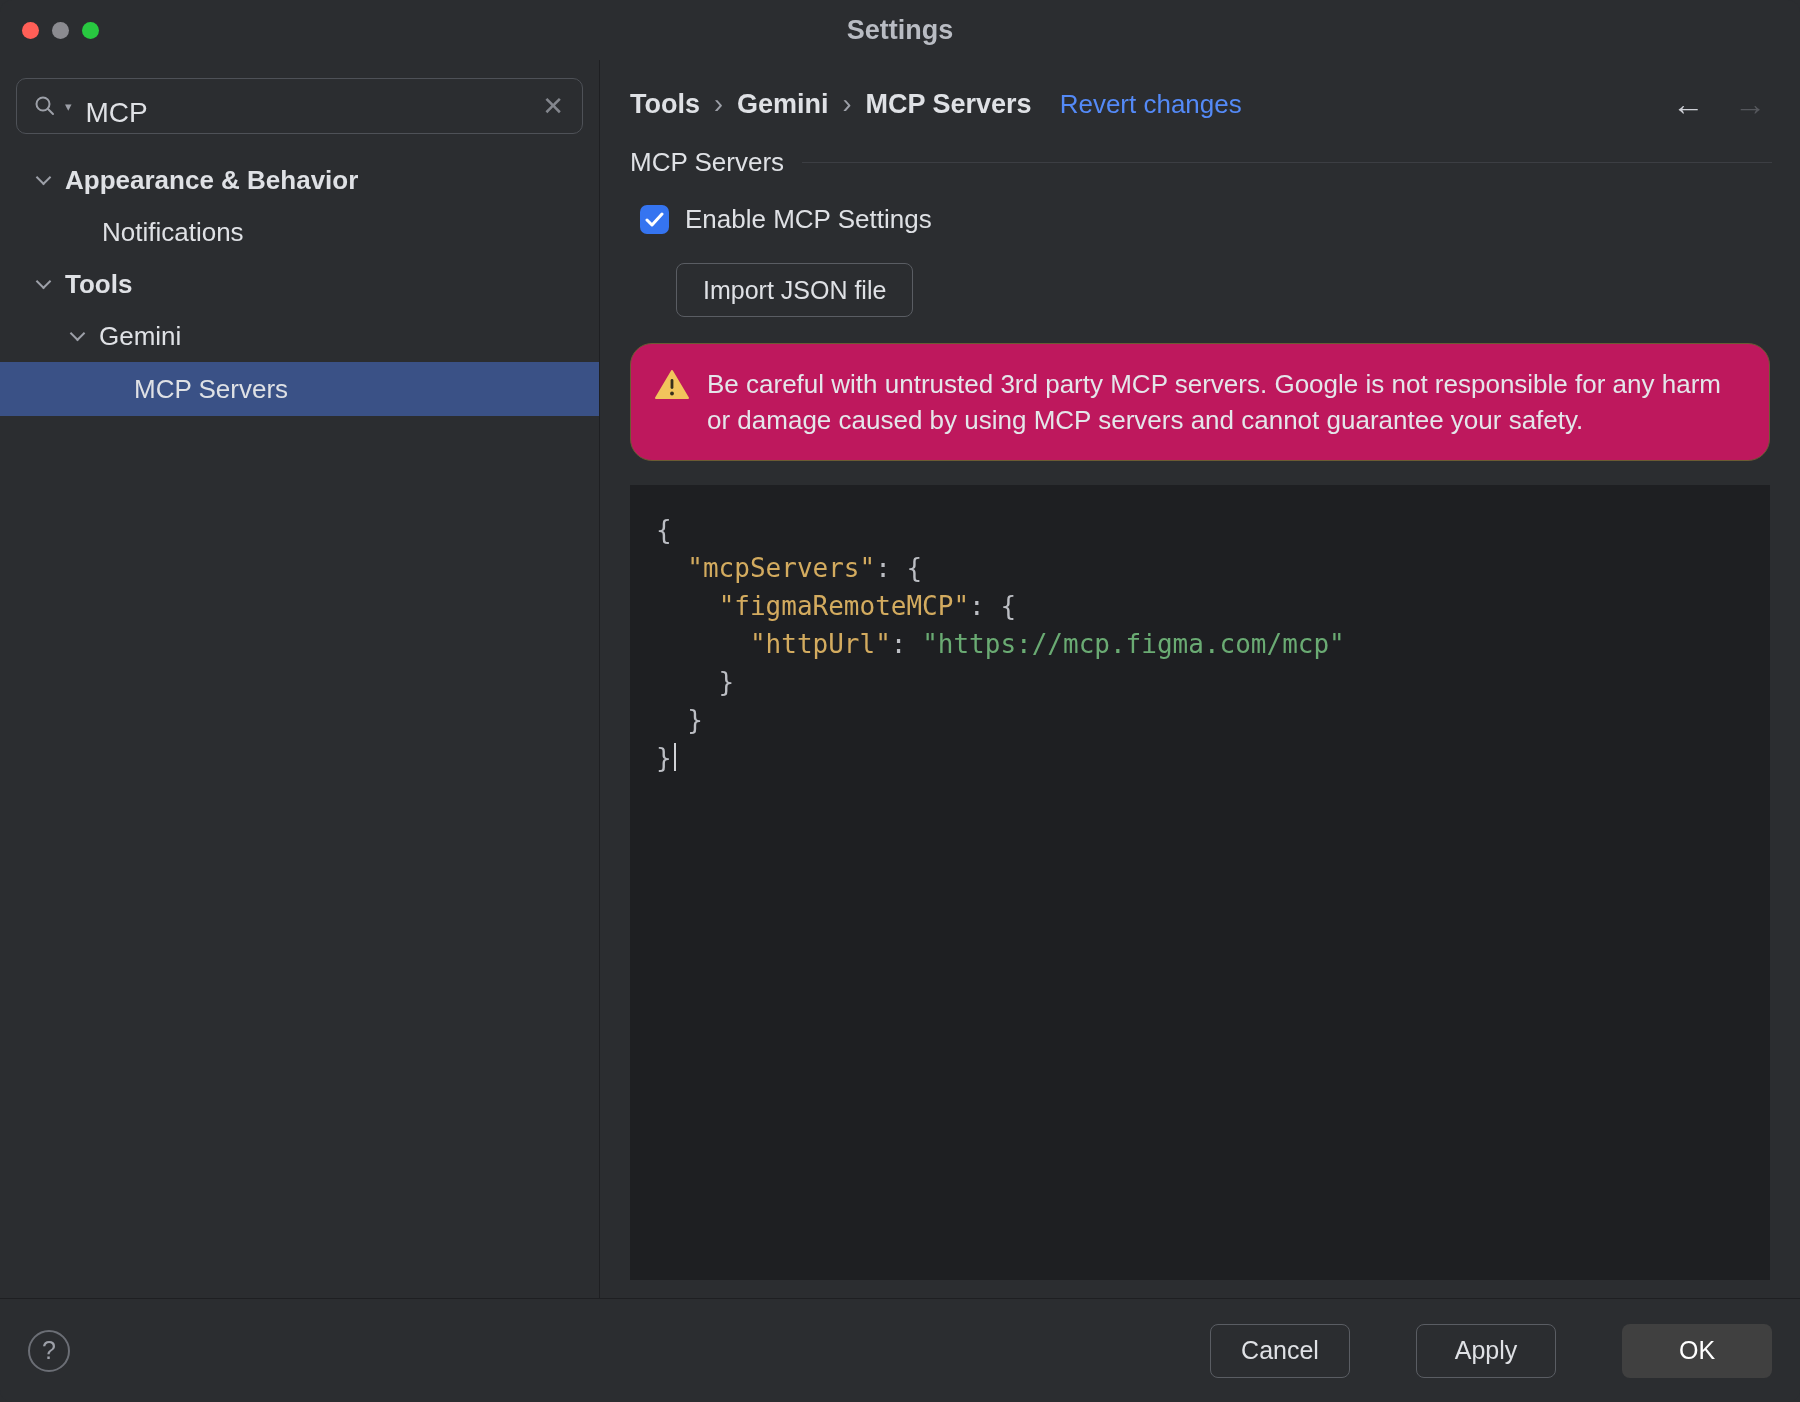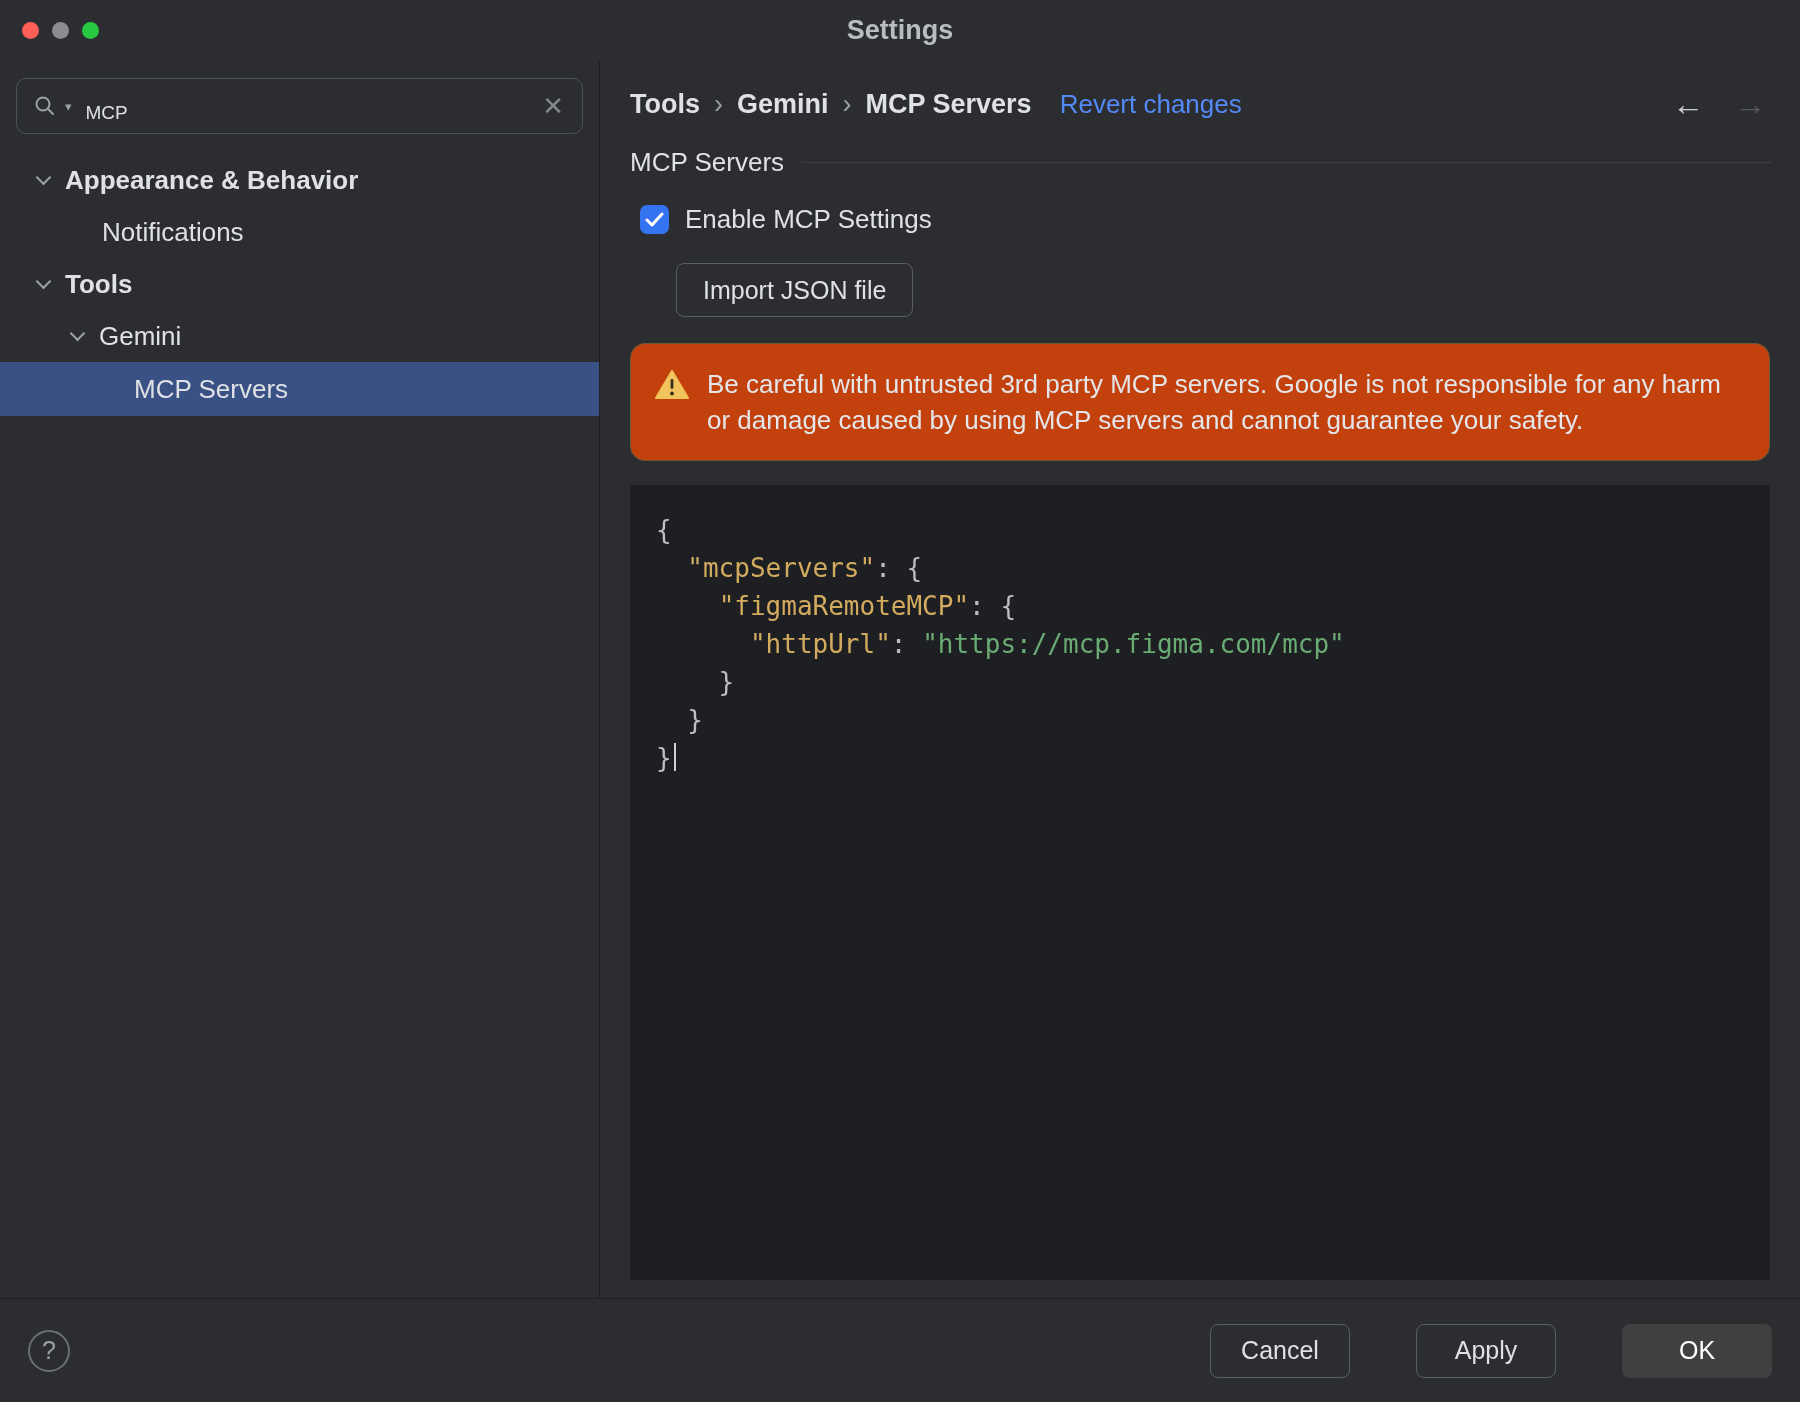--- a/index.html
+++ b/index.html
@@ -19,21 +19,21 @@
 
   
   .body { flex:1 1 auto; min-height:0; display:flex; }
 
   
   .sidebar { width:600px; flex:0 0 600px; border-right:1px solid #1e1f22; display:flex; flex-direction:column; }
   .search-wrap { padding:18px 16px 14px 16px; }
   .search-box { height:56px; border:1px solid #4e5157; border-radius:10px; display:flex; align-items:center; padding:0 16px; gap:8px; background:#2b2d30; }
   .search-box svg { flex:0 0 auto; }
   .search-caret { color:#9da0a8; font-size:13px; margin-right:6px; }
-  .search-input { flex:1 1 auto; background:transparent; border:none; outline:none; color:#dfe1e5; font-size:19px; font-family:"Liberation Sans","DejaVu Sans",sans-serif; min-width:0;margin-top:14px; }
+  .search-input { flex:1 1 auto; background:transparent; border:none; outline:none; color:#dfe1e5; font-size:28px; font-family:"Liberation Sans","DejaVu Sans",sans-serif; min-width:0;margin-top:14px; }
   .search-clear { color:#83868d; font-size:26px; cursor:default; padding:0 2px; }
 
   .tree { padding-top:6px; font-size:26px; }
   .tree-row { height:52px; display:flex; align-items:center; color:#dfe1e5; }
   .tree-row.bold { font-weight:700; }
   .tree-row.selected { background:#3a5186; height:54px; }
   .chev { width:11px; height:11px; border-right:2.5px solid #9da0a8; border-bottom:2.5px solid #9da0a8; transform:rotate(45deg); margin-right:16px; margin-top:-6px; flex:0 0 auto; }
   .ind-0 { padding-left:38px; }
   .ind-1t { padding-left:102px; }
   .ind-1c { padding-left:72px; }
@@ -55,21 +55,21 @@
   .section-line { flex:1 1 auto; height:1px; background:#3c3e43; margin-left:18px; }
 
   .enable-row { display:flex; align-items:center; gap:16px; margin-bottom:28px; padding-left:10px; }
   .checkbox { width:29px; height:29px; border-radius:7px; background:#3574f0; display:flex; align-items:center; justify-content:center; }
   .enable-label { font-size:26px; }
 
   .import-row { display:flex; align-items:center; gap:18px; margin-bottom:26px; }
   .import-text { font-size:26px; }
   .btn { height:54px; padding:0 26px; border-radius:8px; border:1px solid #5a5d63; background:transparent; color:#dfe1e5; font-size:25px; font-family:"Liberation Sans","DejaVu Sans",sans-serif; display:inline-flex; align-items:center; justify-content:center; cursor:pointer;margin-left:46px; }
 
-  .warning { display:flex; align-items:flex-start; gap:18px; background:#c2410c; border:1px solid #6b5b33; border-radius:15px; padding:22px 24px; margin-bottom:24px; margin-right:2px; }
+  .warning { display:flex; align-items:flex-start; gap:18px; background:#be185d; border:1px solid #6b5b33; border-radius:22px; padding:22px 24px; margin-bottom:24px; margin-right:2px; }
   .warn-icon { flex:0 0 auto; margin-top:4px; }
   .warn-text { font-size:26px; line-height:36px; color:#e4e6ea; }
 
   .editor { flex:1 1 auto; background:#1e1f22; margin-bottom:18px; margin-right:2px; padding:26px 20px 20px 26px; overflow:hidden; font-family:"DejaVu Sans Mono","Liberation Mono",monospace; font-size:26px; line-height:38px; }
   .code-line { white-space:pre; }
   .tok-p { color:#bcbec4; }
   .tok-k { color:#d3ab5f; }
   .tok-s { color:#6aab73; }
   .caret { display:inline-block; width:2px; height:28px; background:#d0d2d6; vertical-align:-4px; margin-left:2px; }
 

